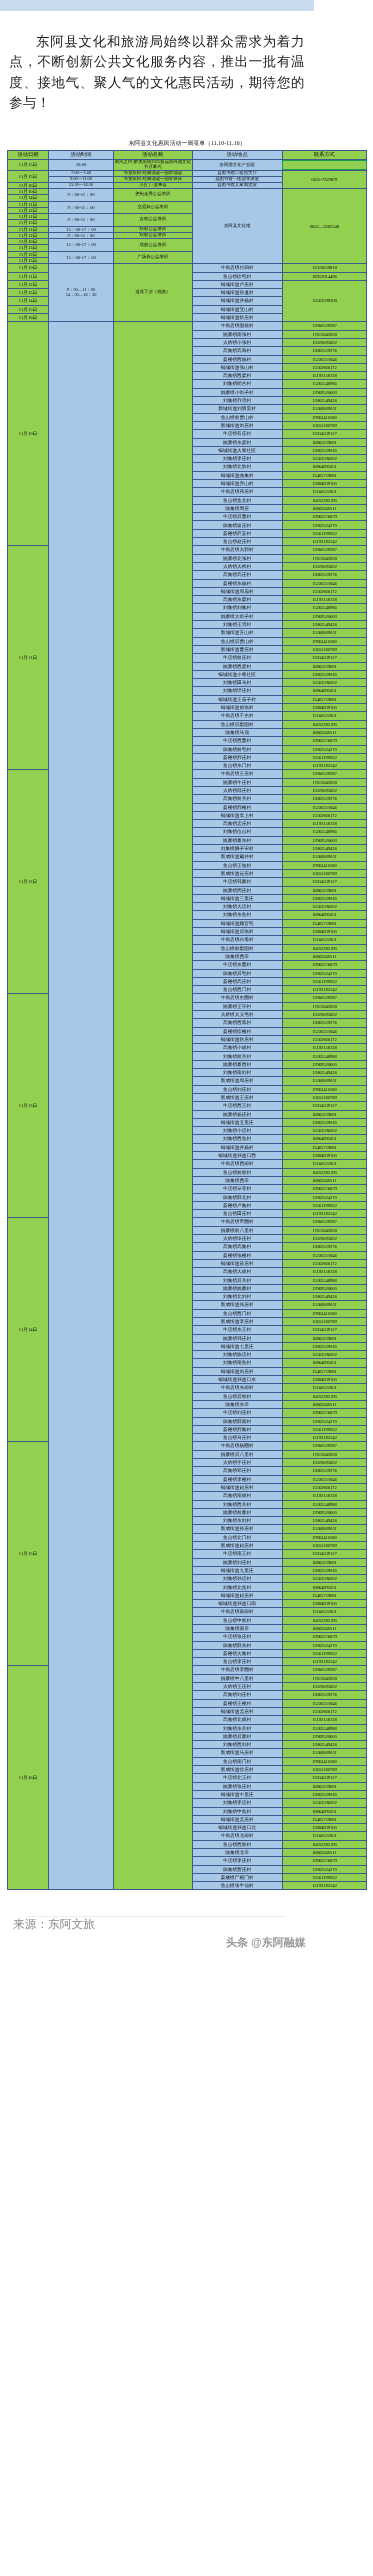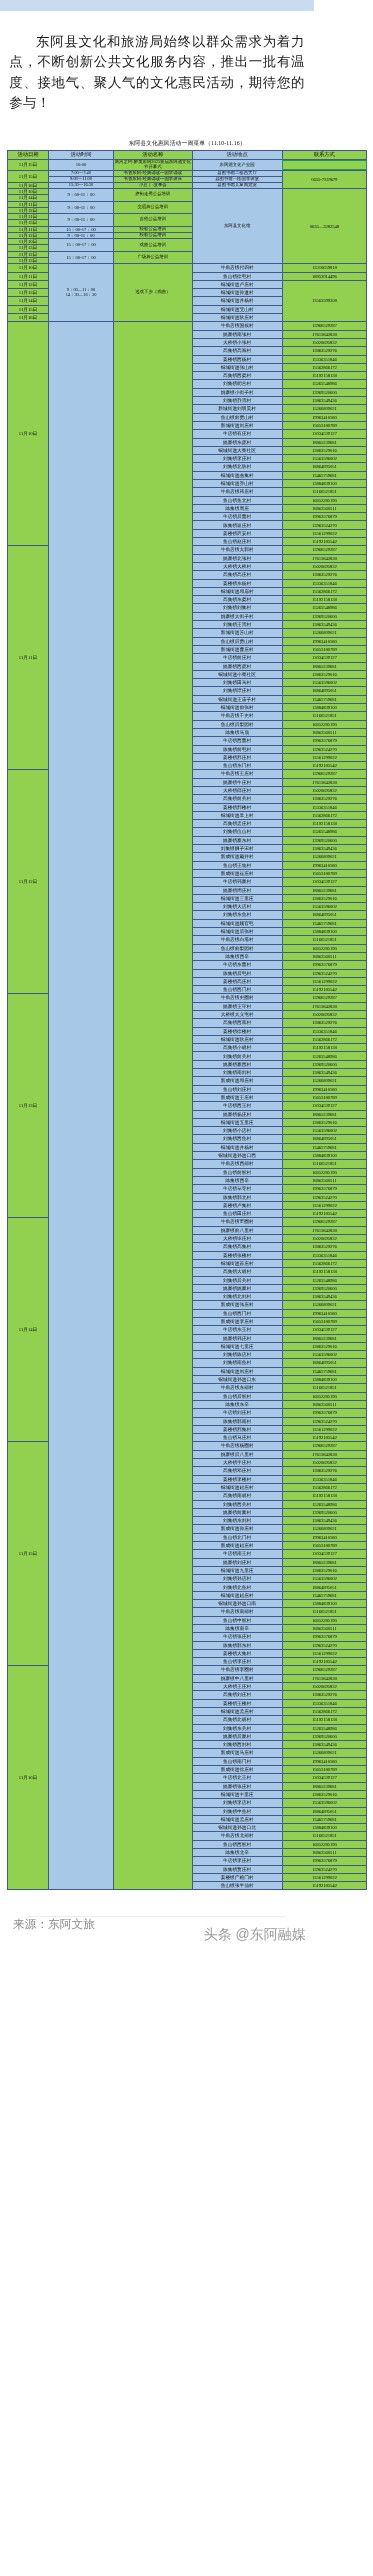--- a/index.html
+++ b/index.html
@@ -84,24 +84,24 @@
     height: 70px;
   }
   .source {
     font-family: "Liberation Sans", "DejaVu Sans", sans-serif;
     font-size: 11.7px;
     color: #8a8a8a;
   }
   .watermark {
     position:absolute;
     right: 8.2px;
-    bottom: 16px;
+    bottom: 10px;
     font-family: "Liberation Sans", "DejaVu Sans", sans-serif;
-    font-size: 14px;
-    font-weight: normal;
+    font-size: 11px;
+    font-weight: bold;
     color: #9b9b9b;
   }
   .divider {
     height:0.6px; background:#ededed; margin: 5.8px 15px 0 15px;
   }
 </style>
 </head>
 <body>
 
 <div class="page">

